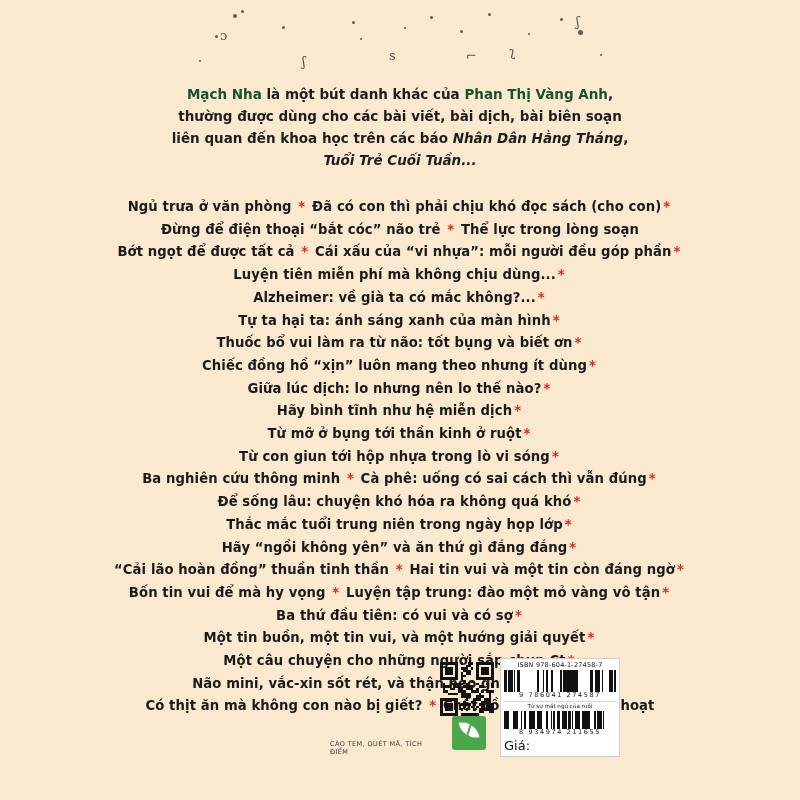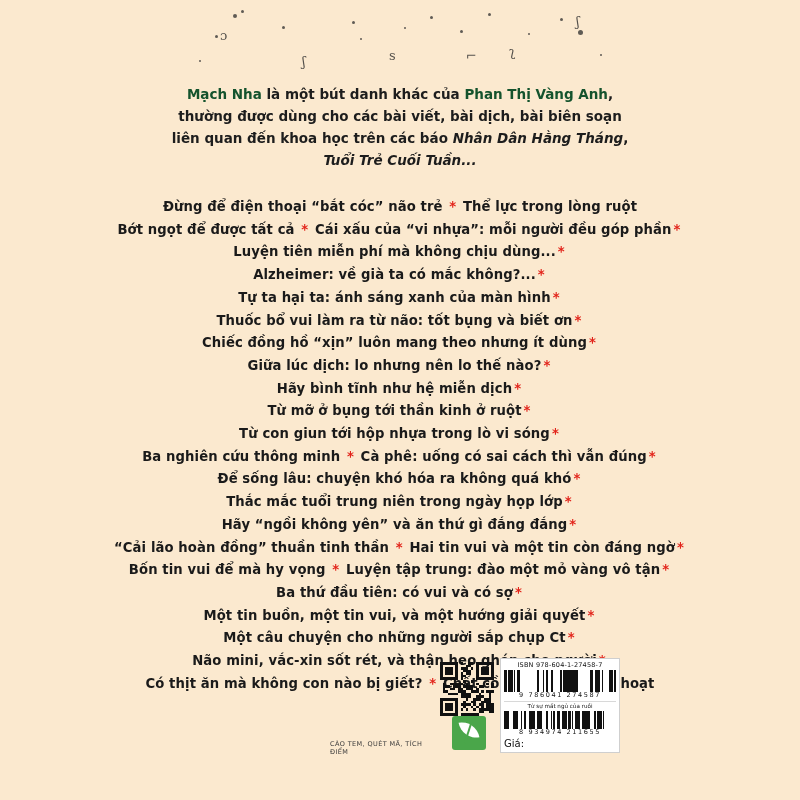--- a/index.html
+++ b/index.html
@@ -124,21 +124,21 @@
   }
   .sub-label {
     font-size: 5.6px;
     color: #111;
     text-align: center;
     border-top: 1px solid #d8d8d8;
     margin-top: 2px;
     padding-top: 1px;
   }
   .price-row {
-    font-size: 10px;
+    font-size: 13px;
     color: #111;
     padding-top: 2px;
   }
 
   #logo {
     position: absolute;
     left: 452px;
     top: 716px;
     width: 34px;
     height: 40px;
@@ -212,21 +212,22 @@
       <span class="red">Mạch Nha</span><span> là một bút danh khác của </span><span class="red">Phan Thị Vàng Anh</span><span>,</span>
     </div>
     <div>thường được dùng cho các bài viết, bài dịch, bài biên soạn</div>
     <div>
       <span>liên quan đến khoa học trên các báo </span><span class="ital">Nhân Dân Hằng Tháng</span><span>,</span>
     </div>
     <div class="ital">Tuổi Trẻ Cuối Tuần...</div>
   </div>
 
   <div id="contents">
-      <div class="toc-line"><span>Đừng để điện thoại “bắt cóc” não trẻ</span><span class="star"> * </span><span>Thể lực trong lòng ruột</span></div>
+      <div class="toc-line"><span>Ngủ trưa ở văn phòng</span><span class="star"> * </span><span>Đã có con thì phải chịu khó đọc sách (cho con)</span><span class="star">*</span></div>
+      <div class="toc-line"><span>Đừng để điện thoại “bắt cóc” não trẻ</span><span class="star"> * </span><span>Thể lực trong lòng soạn</span></div>
       <div class="toc-line"><span>Bớt ngọt để được tất cả</span><span class="star"> * </span><span>Cái xấu của “vi nhựa”: mỗi người đều góp phần</span><span class="star">*</span></div>
       <div class="toc-line"><span>Luyện tiên miễn phí mà không chịu dùng...</span><span class="star">*</span></div>
       <div class="toc-line"><span>Alzheimer: về già ta có mắc không?...</span><span class="star">*</span></div>
       <div class="toc-line"><span>Tự ta hại ta: ánh sáng xanh của màn hình</span><span class="star">*</span></div>
       <div class="toc-line"><span>Thuốc bổ vui làm ra từ não: tốt bụng và biết ơn</span><span class="star">*</span></div>
       <div class="toc-line"><span>Chiếc đồng hồ “xịn” luôn mang theo nhưng ít dùng</span><span class="star">*</span></div>
       <div class="toc-line"><span>Giữa lúc dịch: lo nhưng nên lo thế nào?</span><span class="star">*</span></div>
       <div class="toc-line"><span>Hãy bình tĩnh như hệ miễn dịch</span><span class="star">*</span></div>
       <div class="toc-line"><span>Từ mỡ ở bụng tới thần kinh ở ruột</span><span class="star">*</span></div>
       <div class="toc-line"><span>Từ con giun tới hộp nhựa trong lò vi sóng</span><span class="star">*</span></div>

